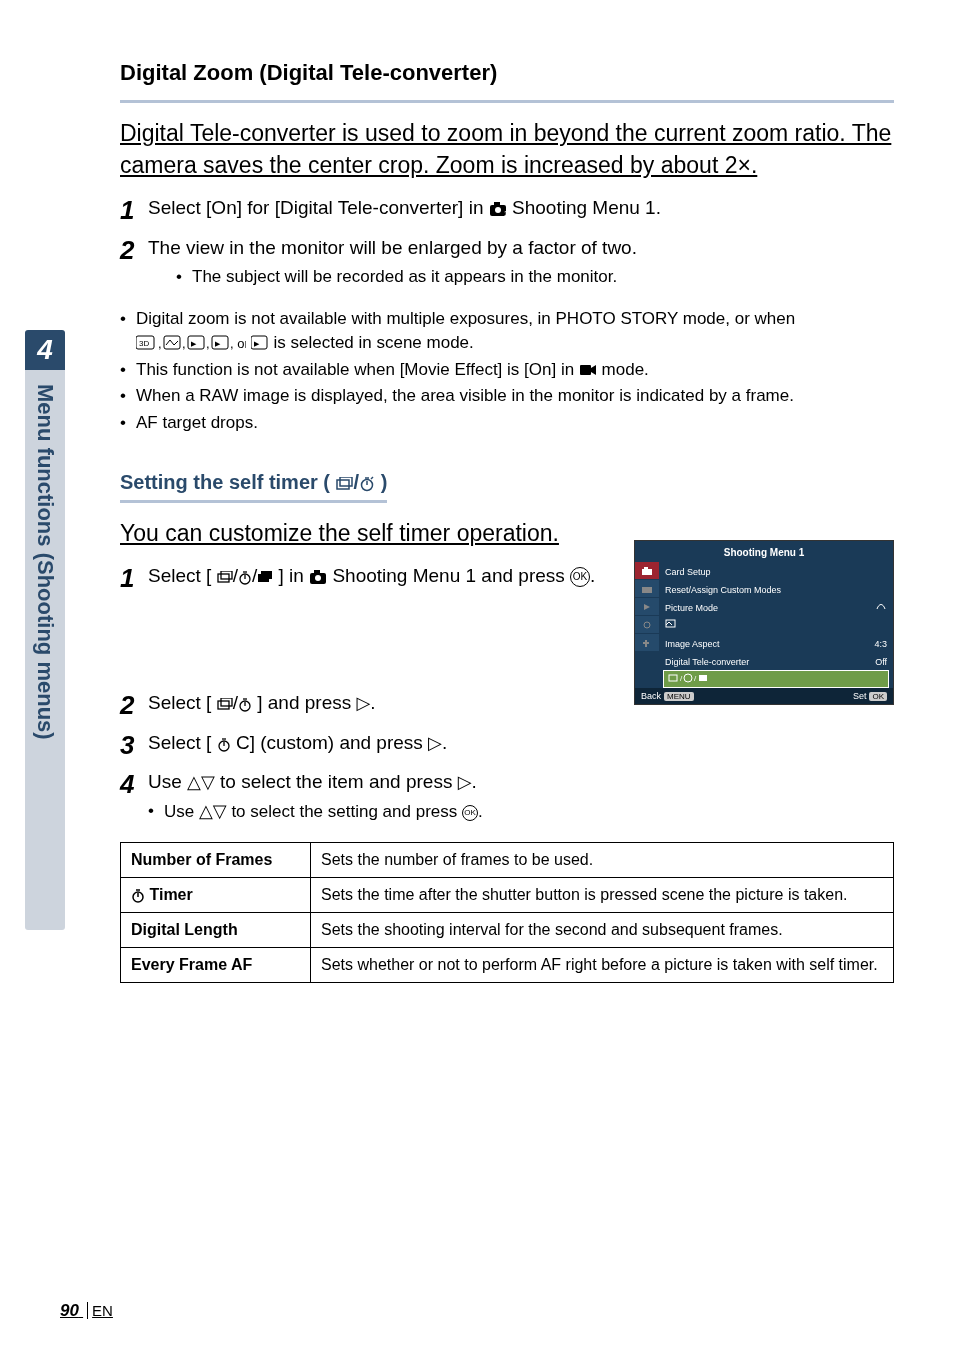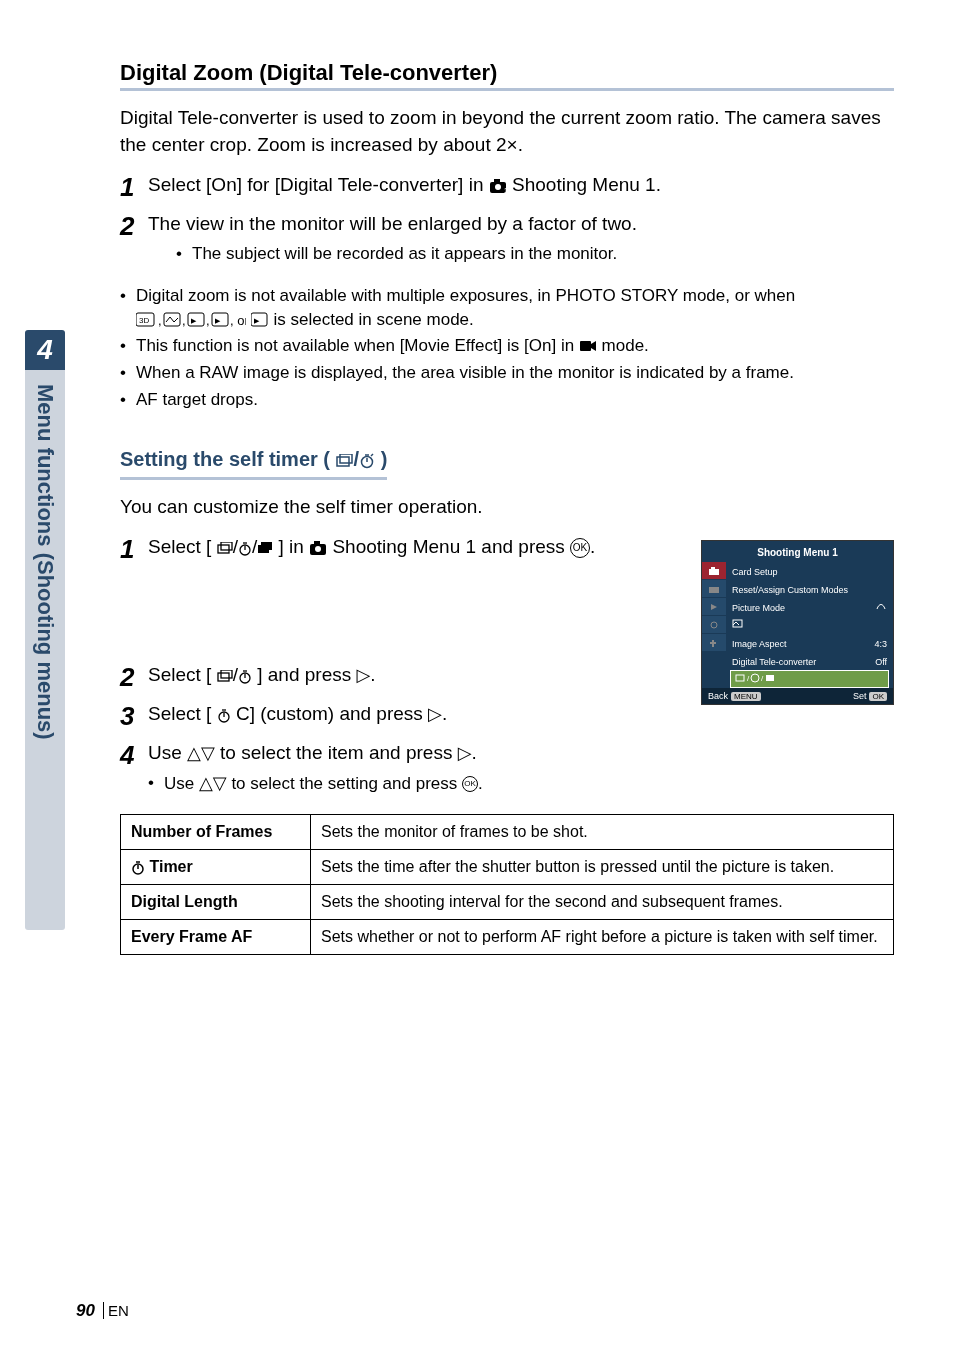--- a/index.html
+++ b/index.html
@@ -11,59 +11,59 @@
   .sidetab .chapnum {
     width: 40px; height: 40px; background: #2a4a6b; color: #fff; font-size: 28px; font-style: italic; font-weight: bold;
     display: flex; align-items: center; justify-content: center; border-radius: 3px 3px 0 0;
   }
   .sidetab .chaptitle {
     width: 40px; height: 560px; background: #cdd4dd; color: #2a4a6b; font-weight: bold; font-size: 22px;
     writing-mode: vertical-rl; text-orientation: mixed; display: flex; align-items: center; justify-content: flex-start;
     padding-top: 14px; border-radius: 0 0 3px 3px;
   }
   h2.sect {
-    font-size: 22px; font-weight: bold; margin-bottom: 2px; border-bottom: 3px solid #b4c2d6; padding-bottom: 2px;
+    font-size: 22px; font-weight: bold; margin-bottom: 2px; border-bottom: 3px solid #b4c2d6; padding-bottom: 14px;
     display: inline-block; width: 100%;
   }
   h2.sub {
     font-size: 20px; font-weight: bold; color: #2a4a6b; margin-top: 30px; margin-bottom: 2px;
     border-bottom: 3px solid #b4c2d6; padding-bottom: 6px; display: inline-block; width: auto; min-width: 260px;
   }
-  .para { font-size: 19px; line-height: 1.4; margin: 12px 0 14px 0; }
+  .para { font-size: 23px; line-height: 1.4; margin: 12px 0 14px 0; text-decoration: underline; }
   .step { display: flex; margin: 8px 0; align-items: flex-start; }
   .step .num { font-size: 26px; font-style: italic; font-weight: bold; width: 28px; flex-shrink: 0; line-height: 1.2; }
   .step .body { font-size: 19px; line-height: 1.4; flex: 1; }
   .sub-bullet { font-size: 17px; margin: 4px 0 4px 28px; display: flex; }
   .sub-bullet::before { content: "•"; width: 16px; flex-shrink: 0; }
   .notes { margin: 14px 0 6px 0; }
   .note { font-size: 17px; line-height: 1.4; display: flex; margin: 3px 0; }
   .note::before { content: "•"; width: 16px; flex-shrink: 0; }
   .ok-circ {
     display: inline-block; width: 20px; height: 20px; border: 1.5px solid #000; border-radius: 50%;
     font-size: 10px; line-height: 18px; text-align: center; vertical-align: middle;
   }
   .arrow { font-size: 18px; }
   .lcd {
-    position: absolute; right: 60px; top: 540px; width: 193px; background: #1a3a57; color: #fff;
+    position: absolute; right: 60px; top: 540px; width: 260px; background: #1a3a57; color: #fff;
     font-family: Arial, sans-serif; padding: 4px 0 0 0; border: 1px solid #333;
   }
   .lcd-title { text-align: center; font-size: 10px; font-weight: bold; padding: 2px 0 4px 0; }
   .lcd-body { display: flex; }
   .lcd-tabs { width: 24px; display: flex; flex-direction: column; }
   .lcd-tab { height: 18px; background: #254a6b; border-bottom: 1px solid #1a3a57; display:flex; align-items:center; justify-content:center; }
   .lcd-tab.sel { background: #9c2430; }
   .lcd-list { flex: 1; font-size: 9px; }
   .lcd-row { display: flex; justify-content: space-between; padding: 3px 6px 3px 6px; height:18px; align-items:flex-end; }
   .lcd-row.hl { background: #6f9c48; border:1px solid #fff; margin: 0 4px; padding: 2px 4px; }
   .lcd-foot { display: flex; justify-content: space-between; font-size: 9px; padding: 3px 6px; background:#0e2538; }
   .lcd-foot .btn { background:#ccc; color:#000; padding:0 3px; border-radius:2px; font-size:8px; margin-left:3px;}
   table.opts { border-collapse: collapse; width: 100%; margin-top: 14px; }
   table.opts td, table.opts th { border: 1px solid #000; padding: 8px 10px; font-size: 16px; text-align: left; vertical-align: middle; }
   table.opts th { font-weight: bold; width: 190px; }
-  .footer { position: absolute; left: 76px; bottom: 36px; font-size: 15px; }
+  .footer { position: absolute; left: 60px; bottom: 36px; font-size: 15px; text-decoration: underline; }
   .footer .pn { font-weight: bold; font-style: italic; font-size: 17px; }
   .step-row-with-lcd { width: 510px; }
   svg.inline-icon { vertical-align: -3px; }
 </style>
 </head>
 <body>
 
 <div class="page">
 
   
@@ -321,31 +321,31 @@
         </span>
       </div>
     </div>
   </div>
 
   
   <table class="opts">
     <tbody>
         <tr>
       <th>Number of Frames</th>
-      <td>Sets the monitor of frames to be shot.</td>
+      <td>Sets the number of frames to be used.</td>
     </tr>
     <tr>
       <th>
         <svg class="inline-icon" width="14" height="14">
               <circle cx="7" cy="8" r="5" fill="none" stroke="#000" stroke-width="1.5"></circle>
               <line x1="7" y1="8" x2="7" y2="4" stroke="#000" stroke-width="1.5"></line>
               <line x1="5" y1="1" x2="9" y2="1" stroke="#000" stroke-width="1.5"></line>
             </svg><span> Timer</span>
       </th>
-      <td>Sets the time after the shutter button is pressed until the picture is taken.</td>
+      <td>Sets the time after the shutter button is pressed scene the picture is taken.</td>
     </tr>
     <tr>
       <th>Digital Length</th>
       <td>Sets the shooting interval for the second and subsequent frames.</td>
     </tr>
     <tr>
       <th>Every Frame AF</th>
       <td>Sets whether or not to perform AF right before a picture is taken with self timer.</td>
     </tr>
   </tbody>

